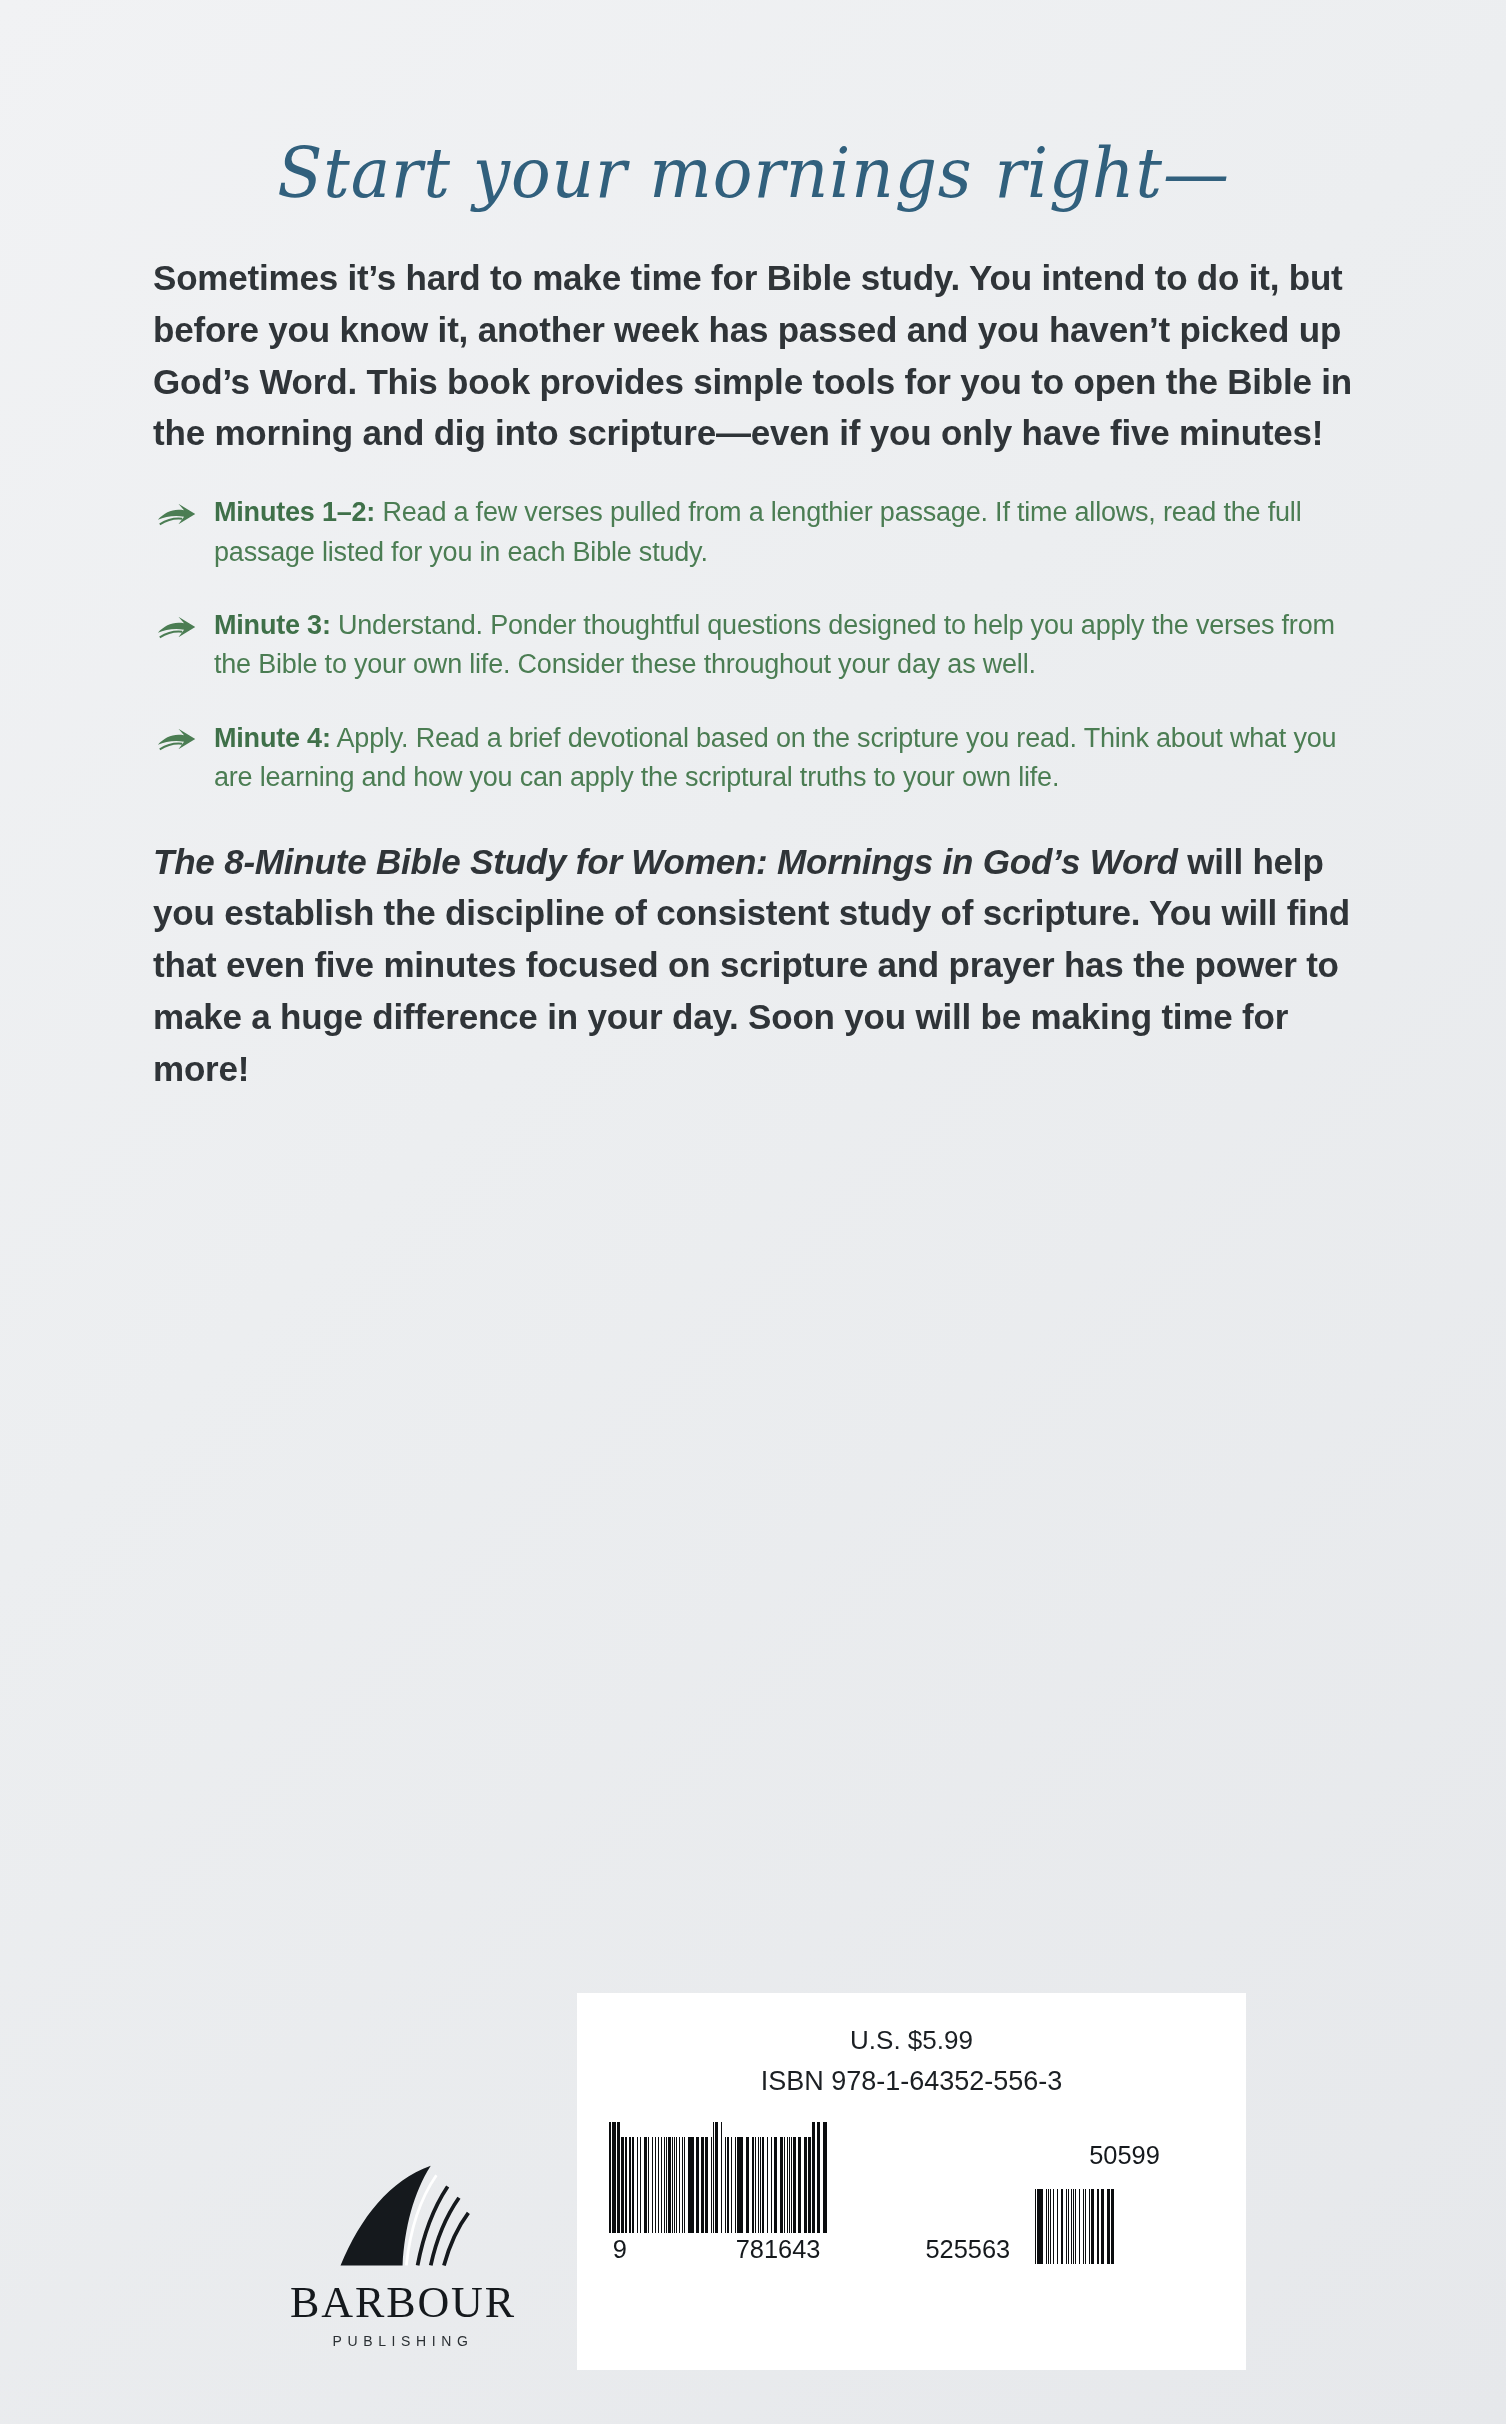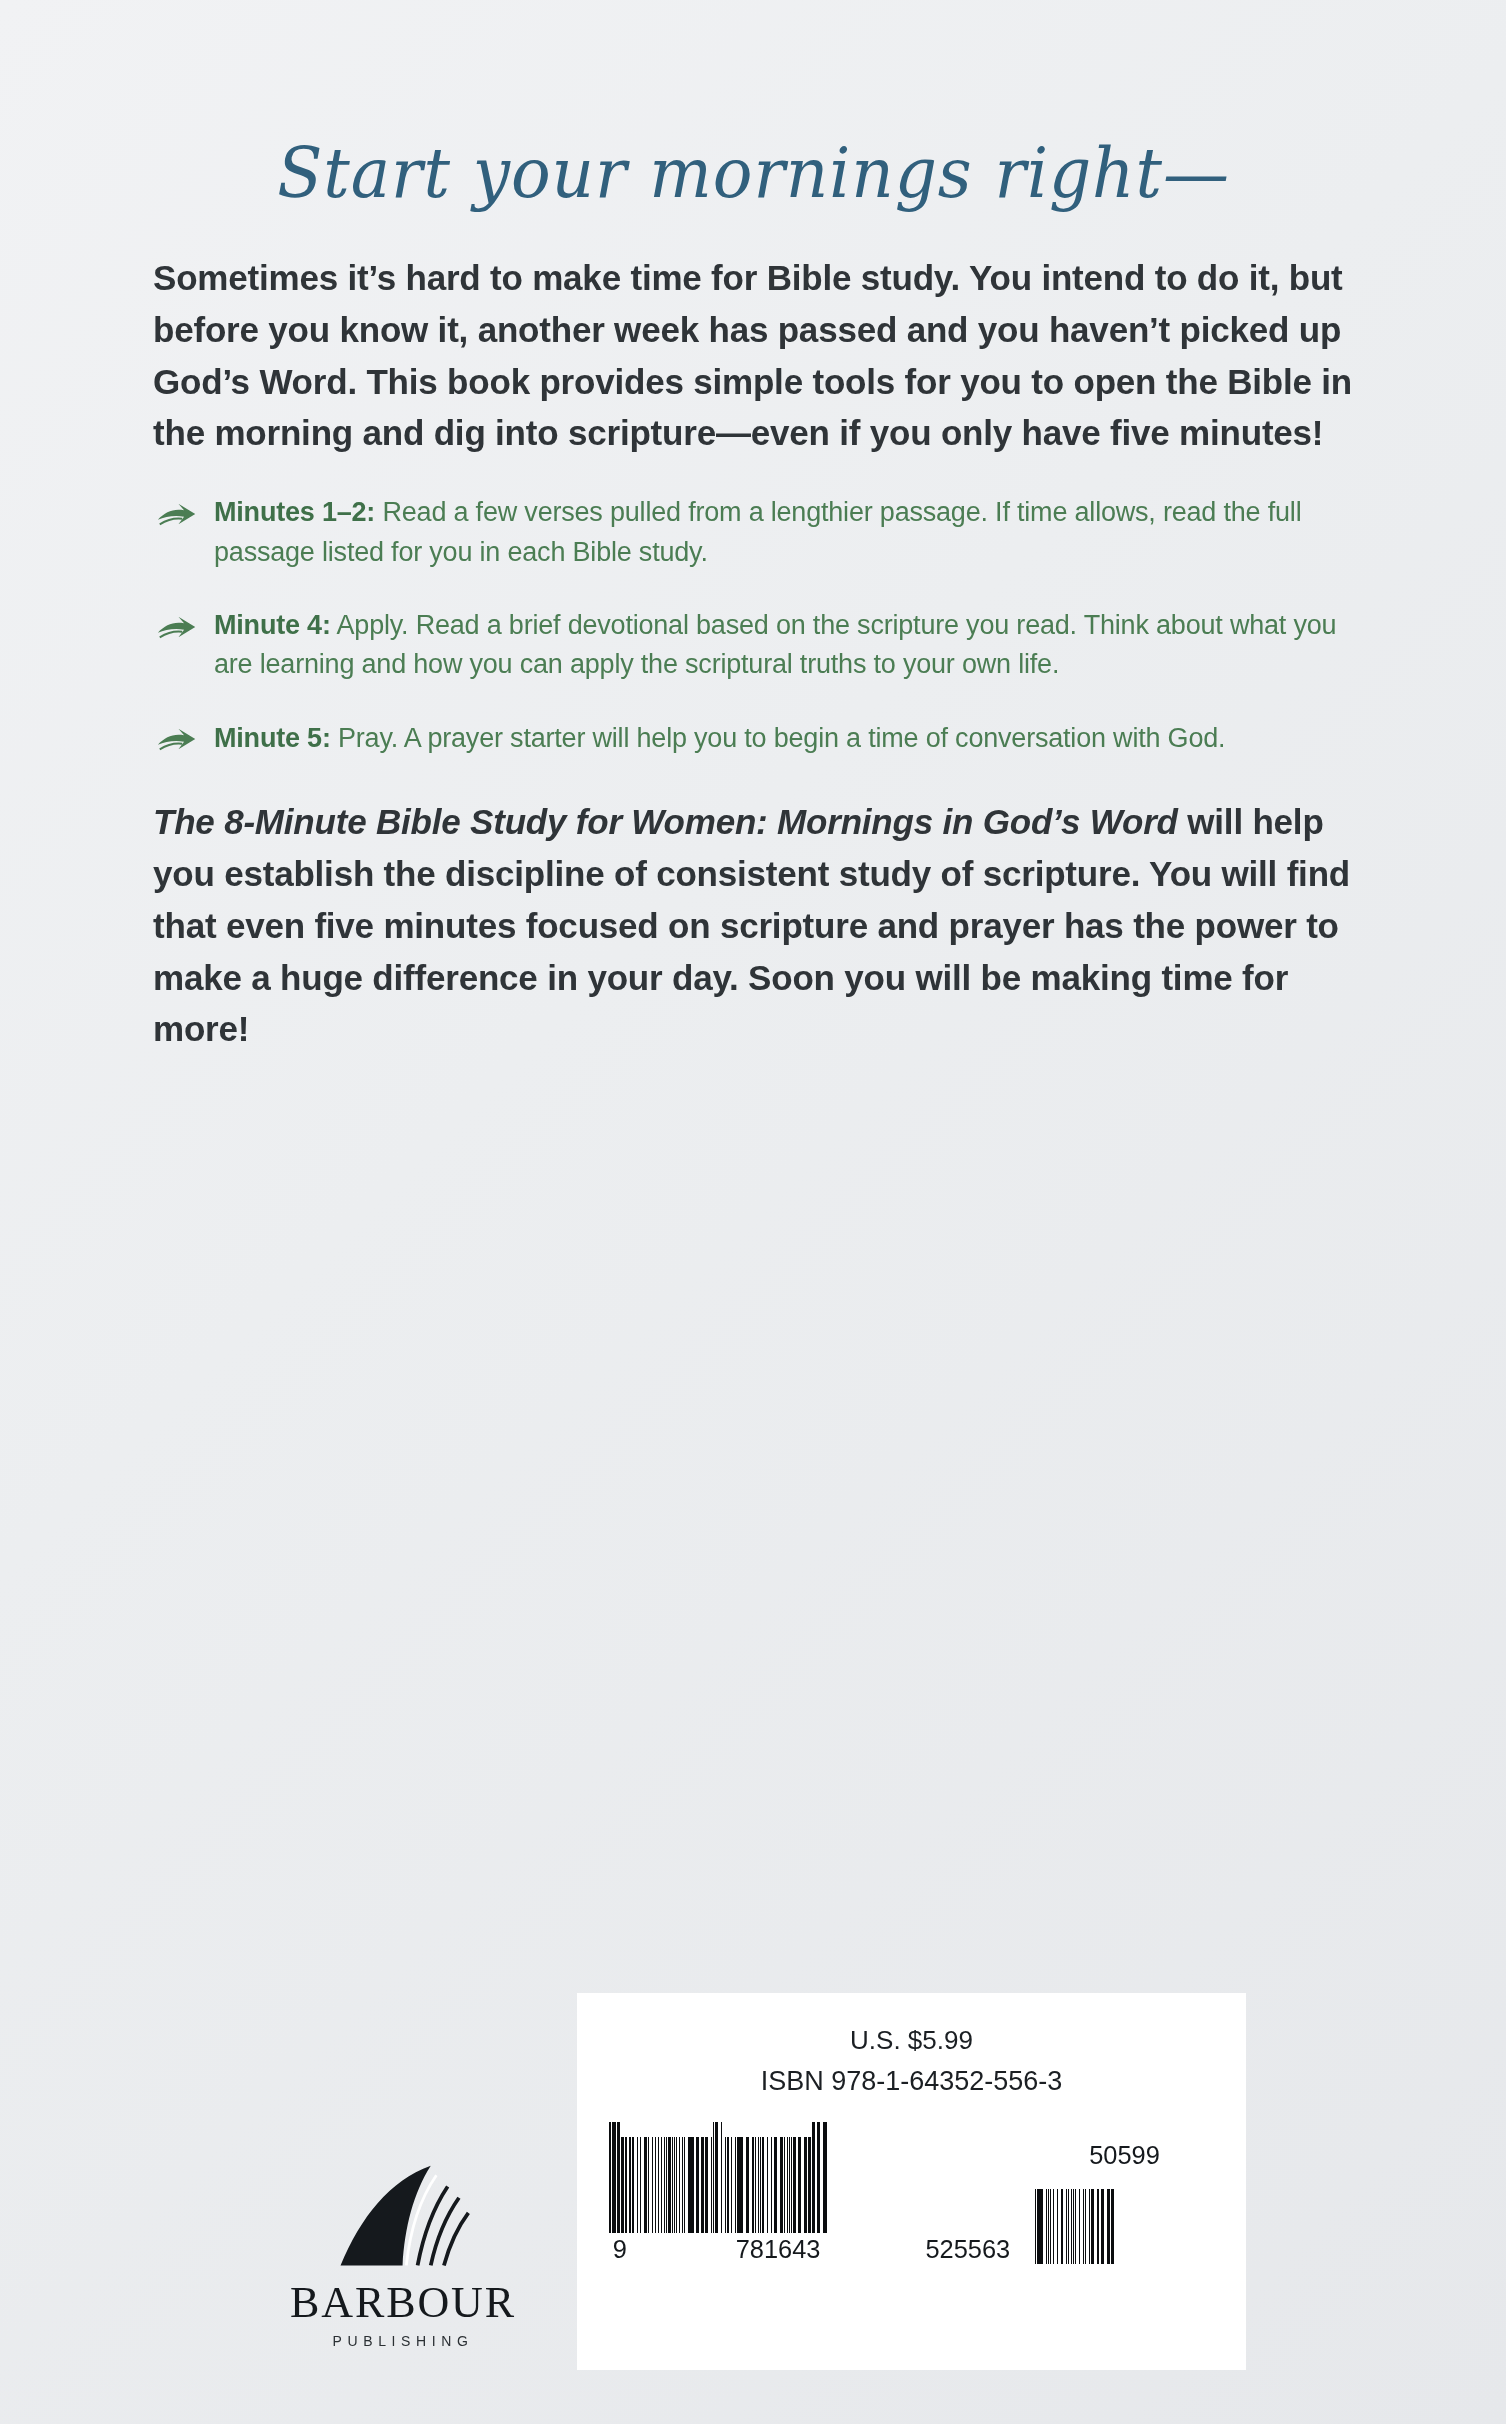--- a/index.html
+++ b/index.html
@@ -234,30 +234,30 @@
         </span>
         <span class="point-label">Minutes 1–2:</span><span> Read a few verses pulled from a lengthier passage. If time allows, read the full passage listed for you in each Bible study.</span>
       </li>
       <li>
         <span class="arrow-icon">
           <svg viewBox="0 0 46 34" width="43" height="32" aria-hidden="true">
             <path d="M2 22 C10 14, 18 10, 30 12 L24 5 L42 16 L24 27 L30 19 C20 17, 10 19, 2 22 Z" fill="currentColor"></path>
             <path d="M4 27 C12 22, 20 20, 28 21" stroke="currentColor" stroke-width="2" fill="none"></path>
           </svg>
         </span>
-        <span class="point-label">Minute 4:</span><span> Apply. Read a brief devotional based on the scripture you read. Think about what you are learning and how you can apply the scriptural truths to your own life.</span>
+        <span class="point-label">Minute 3:</span><span> Understand. Ponder thoughtful questions designed to help you apply the verses from the Bible to your own life. Consider these throughout your day as well.</span>
       </li>
       <li>
         <span class="arrow-icon">
           <svg viewBox="0 0 46 34" width="43" height="32" aria-hidden="true">
             <path d="M2 22 C10 14, 18 10, 30 12 L24 5 L42 16 L24 27 L30 19 C20 17, 10 19, 2 22 Z" fill="currentColor"></path>
             <path d="M4 27 C12 22, 20 20, 28 21" stroke="currentColor" stroke-width="2" fill="none"></path>
           </svg>
         </span>
-        <span class="point-label">Minute 5:</span><span> Pray. A prayer starter will help you to begin a time of conversation with God.</span>
+        <span class="point-label">Minute 4:</span><span> Apply. Read a brief devotional based on the scripture you read. Think about what you are learning and how you can apply the scriptural truths to your own life.</span>
       </li>
     </ul>
 
     <p class="outro"><span class="italic-title">The 8-Minute Bible Study for Women: Mornings in God’s Word</span><span> will help you establish the discipline of consistent study of scripture. You will find that even five minutes focused on scripture and prayer has the power to make a huge difference in your day. Soon you will be making time for more!</span></p>
 
   </div>
 
   <div class="footer">
 
     <div class="logo">

